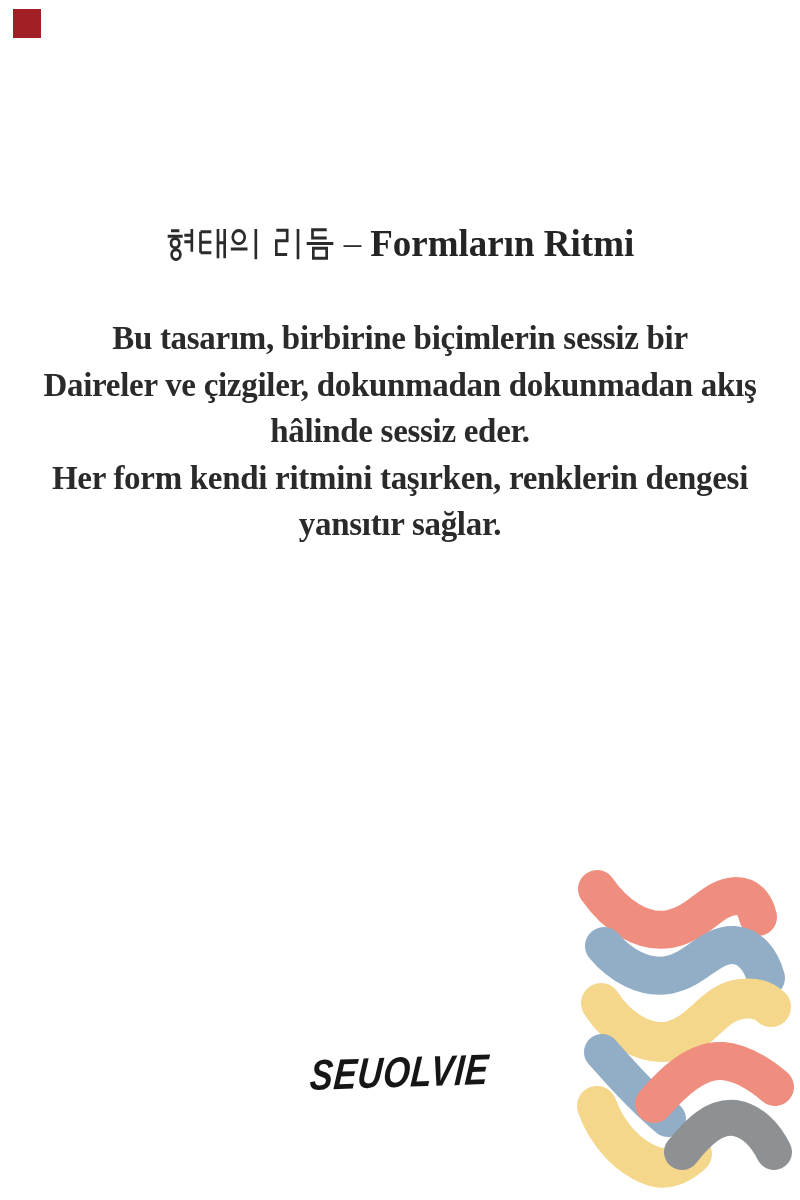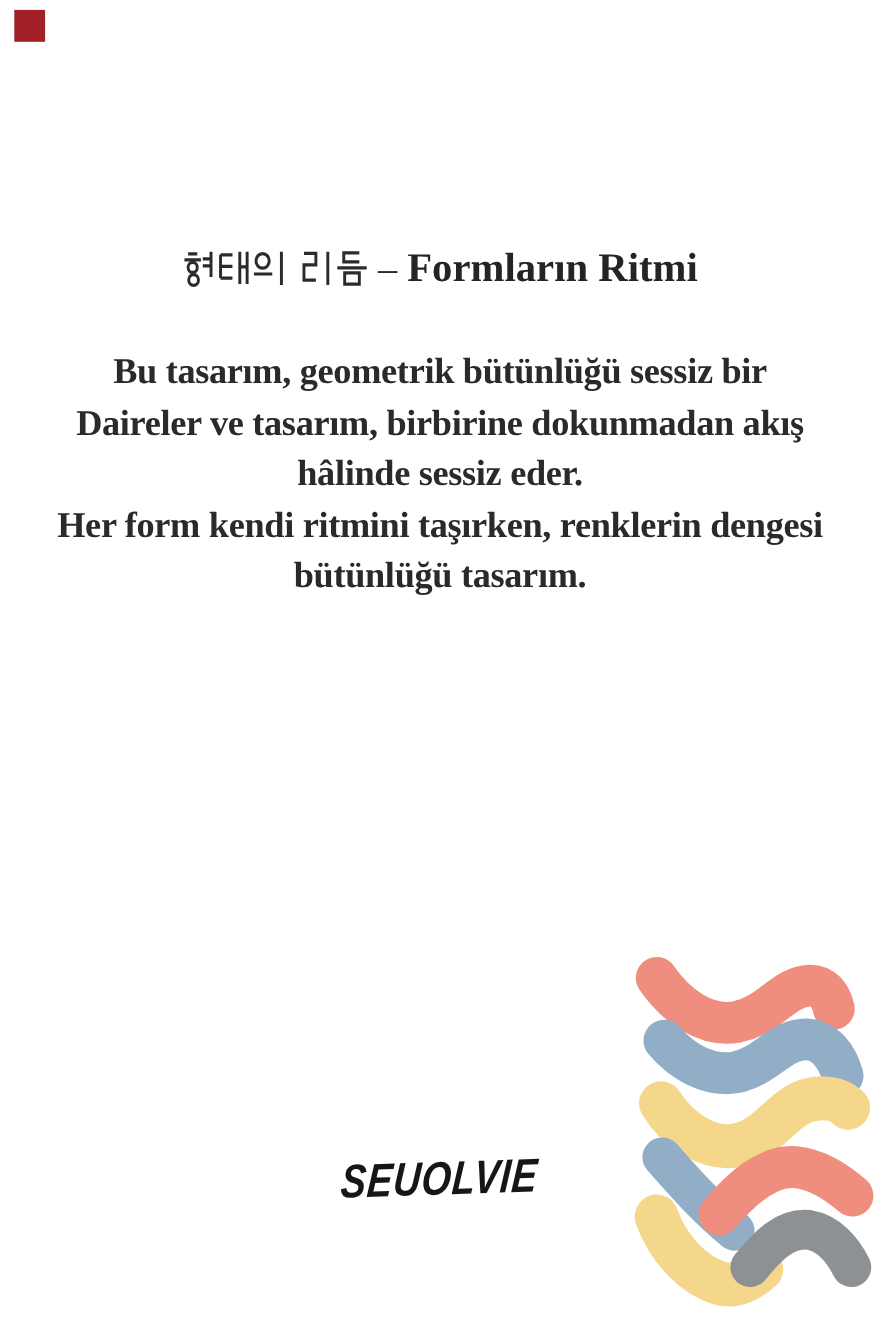--- a/index.html
+++ b/index.html
@@ -101,25 +101,25 @@
 
       <svg width="30" height="33" viewBox="0 0 36 36" preserveAspectRatio="none">
         <path class="hangul" d="M26 2 H9 V11 H26 M2 17 H34 M10 22 H26 V33 H10 Z"></path>
       </svg>
     </span>
     <span class="title-sep">–</span>
     <span class="title-latin">Formların Ritmi</span>
   </h1>
 
   <div class="poem">
-    <div class="line">Bu tasarım, geometrik bütünlüğü sessiz bir</div>
-    <div class="line">Daireler ve tasarım, birbirine dokunmadan akış</div>
+    <div class="line">Bu tasarım, birbirine biçimlerin sessiz bir</div>
+    <div class="line">Daireler ve çizgiler, dokunmadan dokunmadan akış</div>
     <div class="line">hâlinde sessiz eder.</div>
     <div class="line">Her form kendi ritmini taşırken, renklerin dengesi</div>
-    <div class="line">bütünlüğü tasarım.</div>
+    <div class="line">yansıtır sağlar.</div>
   </div>
 
   <svg class="waves" width="800" height="1200" viewBox="0 0 800 1200">
     <path stroke-width="38" d="M 597 889 C 615 915, 642 934, 670 929 C 700 923, 712 897, 736 896 C 748 896, 755 904, 758 917" stroke="#EF8E7E"></path>
     <path stroke-width="38" d="M 604 946 C 620 965, 644 979, 668 975 C 698 969, 709 944, 734 945 C 750 946, 761 960, 766 978" stroke="#91AEC6"></path>
     <path stroke-width="40" d="M 601 1003 C 615 1026, 644 1047, 671 1041 C 702 1034, 713 1002, 741 999 C 755 997, 765 1001, 771 1007" stroke="#F5D78B"></path>
     <path stroke-width="36" d="M 602 1052 C 618 1070, 640 1096, 668 1119" stroke="#91AEC6"></path>
     <path stroke-width="38" d="M 654 1104 C 672 1083, 696 1059, 723 1061 C 744 1063, 761 1075, 775 1087" stroke="#EF8E7E"></path>
     <path stroke-width="40" d="M 597 1106 C 606 1132, 628 1159, 656 1167 C 670 1170, 682 1163, 692 1154" stroke="#F5D78B"></path>
     <path stroke-width="36" d="M 682 1152 C 698 1132, 714 1116, 735 1118 C 753 1121, 766 1136, 774 1152" stroke="#8E9193"></path>

